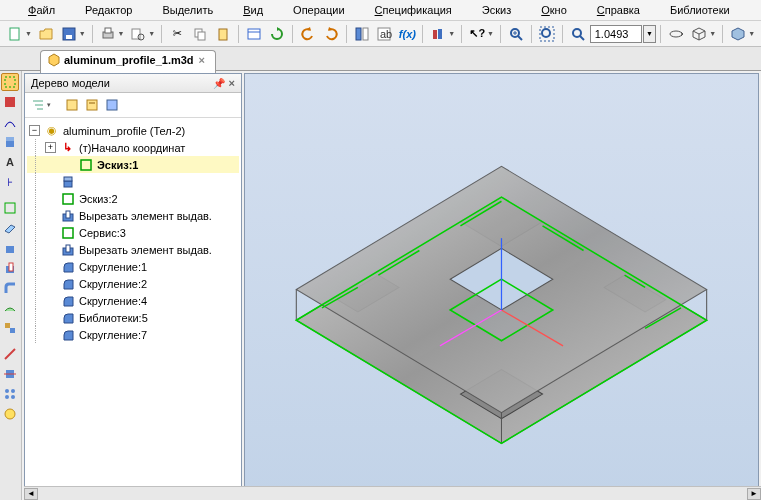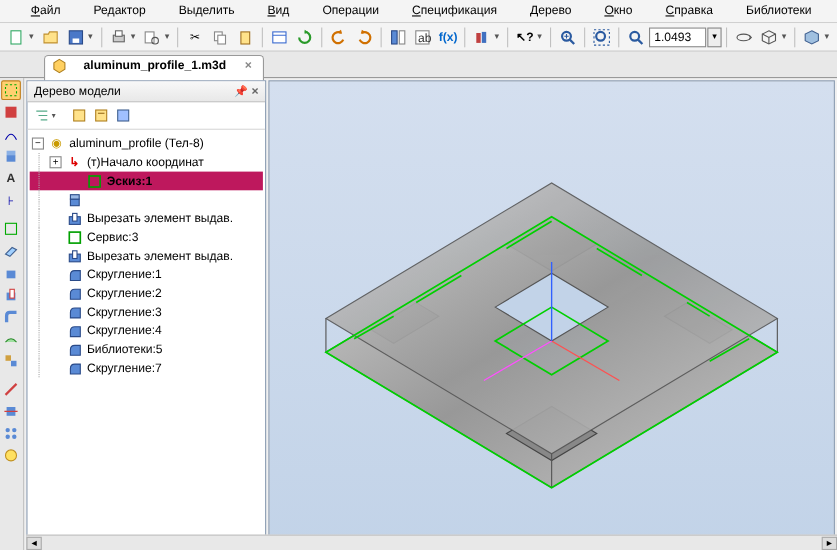--- a/index.html
+++ b/index.html
@@ -10,37 +10,37 @@
   .menubar span u { text-decoration: underline; }
   
   .toolbar { display: flex; align-items: center; gap: 1px; padding: 2px 4px; background: #f4f4f4; border-bottom: 1px solid #c0c0c0; height: 26px; }
   .tb-btn { width: 22px; height: 22px; display: flex; align-items: center; justify-content: center; border: 1px solid transparent; border-radius: 2px; cursor: pointer; }
   .tb-sep { width: 1px; height: 18px; background: #c0c0c0; margin: 0 3px; }
   .tb-drop { font-size: 7px; color: #555; margin-left: -2px; margin-right: 2px; }
   .zoom-box { width: 52px; height: 18px; border: 1px solid #888; background: #fff; padding: 0 4px; display: flex; align-items: center; }
   .zoom-dd { width: 14px; height: 18px; border: 1px solid #888; background: #eee; display: flex; align-items: center; justify-content: center; font-size: 7px; }
   
   .tab-area { background: #e8e8e8; padding: 3px 0 0 40px; border-bottom: 1px solid #999; height: 24px; }
-  .doc-tab { display: inline-flex; align-items: center; gap: 15px; background: #fff; border: 1px solid #999; border-bottom: none; padding: 2px 8px 12px 6px; border-radius: 4px 4px 0 0; }
+  .doc-tab { display: inline-flex; align-items: center; gap: 3px; background: #fff; border: 1px solid #999; border-bottom: none; padding: 2px 8px 12px 6px; border-radius: 4px 4px 0 0; }
   .doc-tab .close { color: #888; font-weight: bold; cursor: pointer; padding: 0 2px; }
   
   .workspace { display: flex; height: calc(500px - 68px); }
   
   .left-iconbar { width: 22px; background: #e8e8e8; border-right: 1px solid #c0c0c0; display: flex; flex-direction: column; gap: 2px; padding: 2px 1px; }
   .lb-btn { width: 18px; height: 18px; display: flex; align-items: center; justify-content: center; cursor: pointer; border-radius: 2px; }
   .lb-btn.sel { background: #ffd070; border: 1px solid #c08020; }
   
   .tree-panel { width: 218px; background: #fff; border: 1px solid #8899b0; margin: 2px; display: flex; flex-direction: column; }
   .tree-header { display: flex; align-items: flex-start; justify-content: space-between; padding: 3px 6px; background: linear-gradient(#f8f8f8,#e8e8e8); border-bottom: 1px solid #c0c0c0; }
   .tree-header .pin { font-size: 10px; cursor: pointer; }
   .tree-header .x { font-weight: bold; cursor: pointer; color: #666; }
   .tree-maintoolbar { display: flex; gap: 2px; padding: 3px 4px; border-bottom: 1px solid #d8d8d8; align-items: center; }
   .tree-body { flex: 1; overflow: auto; padding: 4px 2px; }
   .tree-row { display: flex; align-items: center; gap: 4px; padding: 1px 2px; white-space: nowrap; cursor: default; }
-  .tree-row.sel { background: #be185d; padding-left: 36px; }
+  .tree-row.sel { background: #fef9c3; padding-left: 36px; }
   .tree-row.sel .lbl { font-weight: bold; }
   .indent0 { padding-left: 2px; }
   .indent1 { padding-left: 18px; position: relative; }
   .indent1::before { content: ""; position: absolute; left: 8px; top: 0; bottom: 0; border-left: 1px dotted #aaa; }
   .exp { width: 11px; height: 11px; border: 1px solid #888; display: flex; align-items: center; justify-content: center; font-size: 9px; line-height: 1; background: #fff; cursor: pointer; }
   .ico { width: 15px; height: 15px; display: flex; align-items: center; justify-content: center; font-size: 11px; }
   .ico-part { color: #c99a00; }
   .ico-origin { color: #d00; font-weight: bold; }
   
   .viewport { flex: 1; background: linear-gradient(#d4dfef, #c2d3e8); position: relative; margin: 2px 2px 2px 0; border: 1px solid #8899b0; overflow: hidden; }
@@ -54,21 +54,21 @@
 </head>
 <body>
 
 <div class="menubar">
   <span><u>Ф</u>айл</span>
   <span>Редактор</span>
   <span>Выделить</span>
   <span><u>В</u>ид</span>
   <span>Операции</span>
   <span><u>С</u>пецификация</span>
-  <span>Дерево</span>
+  <span>Эскиз</span>
   <span><u>О</u>кно</span>
   <span><u>С</u>правка</span>
   <span>Библиотеки</span>
 </div>
 
 <div class="toolbar">
   <div class="tb-btn">
       <svg class="icon">
         <rect x="3" y="2" width="9" height="12" fill="#fff" stroke="#3a6"></rect>
       </svg>
@@ -147,21 +147,21 @@
         <rect x="9" y="2" width="5" height="12" fill="#fff" stroke="#888"></rect>
       </svg>
     </div>
   <div class="tb-btn">
       <svg class="icon">
         <rect x="2" y="2" width="12" height="12" fill="#fff" stroke="#888"></rect>
         <text x="4" y="12" font-size="9" fill="#333">ab</text>
       </svg>
     </div>
   <div class="tb-btn">
-      <span style="color:#0066cc;font-weight:bold">f(x)</span>
+      <span style="color:#0066cc;font-style:italic;font-weight:bold">f(x)</span>
     </div>
   <div class="tb-sep"></div>
   <div class="tb-btn">
       <svg class="icon">
         <rect x="3" y="4" width="4" height="9" fill="#c04040"></rect>
         <rect x="8" y="3" width="4" height="10" fill="#4070c0"></rect>
       </svg>
     </div>
   <span class="tb-drop">▼</span>
   <div class="tb-sep"></div>
@@ -356,21 +356,21 @@
       <div class="lb-btn">
           <svg width="14" height="14">
             <rect x="2" y="2" width="10" height="10" fill="#a0c0ff" stroke="#406090"></rect>
           </svg>
         </div>
     </div>
     <div class="tree-body">
       <div class="tree-row indent0">
         <span class="exp">−</span>
         <span class="ico ico-part">◉</span>
-        <span class="lbl">aluminum_profile (Тел-8)</span>
+        <span class="lbl">aluminum_profile (Тел-2)</span>
       </div>
       <div id="tree-items">
           <div class="tree-row indent1">
             <span class="exp">+</span>
             <span class="ico ico-origin">↳</span>
             <span class="lbl">(т)Начало координат</span>
           </div>
           <div class="tree-row indent1 sel">
             <span style="width:11px;display:inline-block"></span>
             <span class="ico">
@@ -386,20 +386,29 @@
               <svg width="14" height="14">
                 <rect x="3" y="6" width="8" height="6" fill="#5a8ad5" stroke="#2a4a88"></rect>
                 <rect x="3" y="2" width="8" height="4" fill="#9ab8e5" stroke="#2a4a88"></rect>
               </svg>
             </span>
           </div>
           <div class="tree-row indent1">
             <span style="width:11px;display:inline-block"></span>
             <span class="ico">
               <svg width="14" height="14">
+                <rect x="2" y="2" width="10" height="10" fill="none" stroke="#00a000" stroke-width="1.5"></rect>
+              </svg>
+            </span>
+            <span class="lbl">Эскиз:2</span>
+          </div>
+          <div class="tree-row indent1">
+            <span style="width:11px;display:inline-block"></span>
+            <span class="ico">
+              <svg width="14" height="14">
                 <rect x="2" y="5" width="10" height="7" fill="#5a8ad5" stroke="#2a4a88"></rect>
                 <rect x="5" y="2" width="4" height="7" fill="#fff" stroke="#2a4a88"></rect>
               </svg>
             </span>
             <span class="lbl">Вырезать элемент выдав.</span>
           </div>
           <div class="tree-row indent1">
             <span style="width:11px;display:inline-block"></span>
             <span class="ico">
               <svg width="14" height="14">
@@ -428,29 +437,20 @@
             <span class="lbl">Скругление:1</span>
           </div>
           <div class="tree-row indent1">
             <span style="width:11px;display:inline-block"></span>
             <span class="ico">
               <svg width="14" height="14">
                 <path d="M3 12 L3 7 Q3 3 7 3 L12 3 L12 12 Z" fill="#5a8ad5" stroke="#2a4a88"></path>
               </svg>
             </span>
             <span class="lbl">Скругление:2</span>
-          </div>
-          <div class="tree-row indent1">
-            <span style="width:11px;display:inline-block"></span>
-            <span class="ico">
-              <svg width="14" height="14">
-                <path d="M3 12 L3 7 Q3 3 7 3 L12 3 L12 12 Z" fill="#5a8ad5" stroke="#2a4a88"></path>
-              </svg>
-            </span>
-            <span class="lbl">Скругление:3</span>
           </div>
           <div class="tree-row indent1">
             <span style="width:11px;display:inline-block"></span>
             <span class="ico">
               <svg width="14" height="14">
                 <path d="M3 12 L3 7 Q3 3 7 3 L12 3 L12 12 Z" fill="#5a8ad5" stroke="#2a4a88"></path>
               </svg>
             </span>
             <span class="lbl">Скругление:4</span>
           </div>

